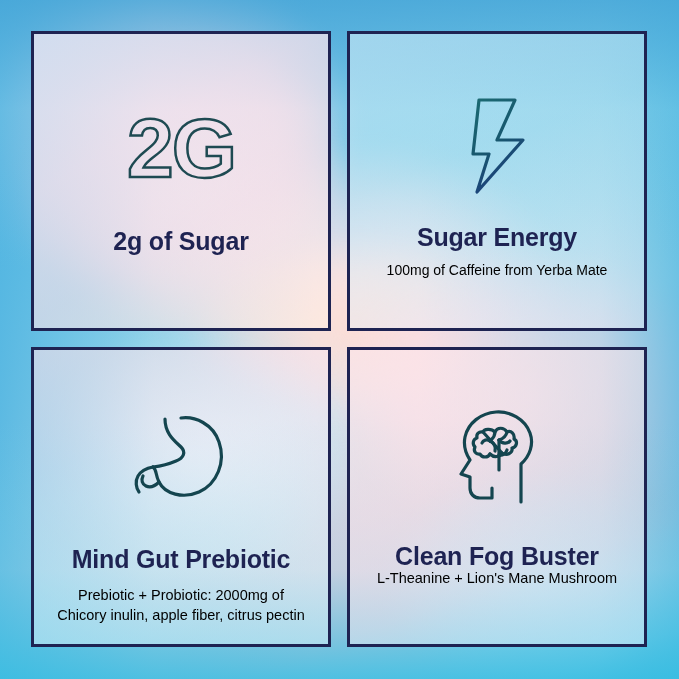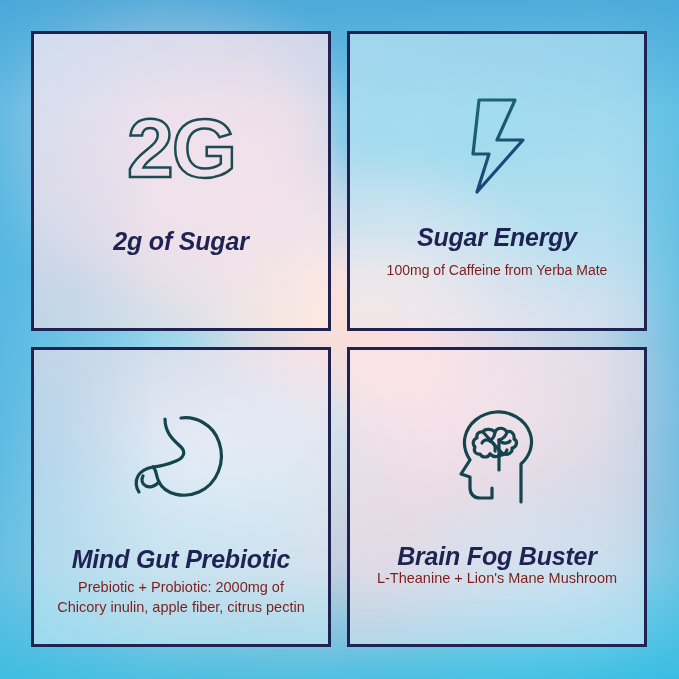--- a/index.html
+++ b/index.html
@@ -170,40 +170,39 @@
     justify-content: center;
   }
 
   .heading {
     color: #1e2352;
     font-weight: bold;
     letter-spacing: -0.2px;
     text-align: center;
     line-height: 1.05;
     white-space: nowrap;
-    font-style: italic;
   }
   .subtitle {
-    color: #7f1d1d;
+    color: #000000;
     text-align: center;
     line-height: 1.35;
     white-space: pre-line;
   }
 
   
   .panel-1 .icon-wrap { margin-top: 68px; height: 92px; }
   .panel-1 .heading { margin-top: 34px; font-size: 25px; }
 
   .panel-2 .icon-wrap { margin-top: 62px; height: 100px; }
   .panel-2 .heading { margin-top: 28px; font-size: 25px; }
   .panel-2 .subtitle { margin-top: 11px; font-size: 14px; }
 
   .panel-3 .icon-wrap { margin-top: 60px; height: 100px; }
   .panel-3 .heading { margin-top: 36px; font-size: 25px; }
-  .panel-3 .subtitle { margin-top: 6px; font-size: 14.5px; }
+  .panel-3 .subtitle { margin-top: 14px; font-size: 14.5px; }
 
   .panel-4 .icon-wrap { margin-top: 57px; height: 100px; }
   .panel-4 .heading { margin-top: 36px; font-size: 25px; }
   .panel-4 .subtitle { margin-top: 0; font-size: 14.5px; }
 
   .sugar-glyph {
     font-size: 84px;
     font-weight: bold;
     line-height: 1;
     letter-spacing: -2px;
@@ -313,19 +312,19 @@
               <path d="M43 24 C43 29, 40 31, 38 33"></path>
               <path d="M38 33 C35 31, 31 32, 30 35"></path>
               <path d="M38 33 C42 35, 44 39, 43 43"></path>
               <path d="M55 24 C54 29, 50 31, 47 32"></path>
               <path d="M47 32 C50 36, 56 36, 58 33"></path>
               <path d="M47 32 L47 62"></path>
               <path d="M47 47 C51 48, 54 45, 55 42"></path>
             </g>
           </svg>
         </div>
-        <div class="heading">Brain Fog Buster</div>
+        <div class="heading">Clean Fog Buster</div>
         <div class="subtitle">L-Theanine + Lion's Mane Mushroom</div>
       </div>
     </div>
 
   </div>
 </div>
 
 </body></html>

